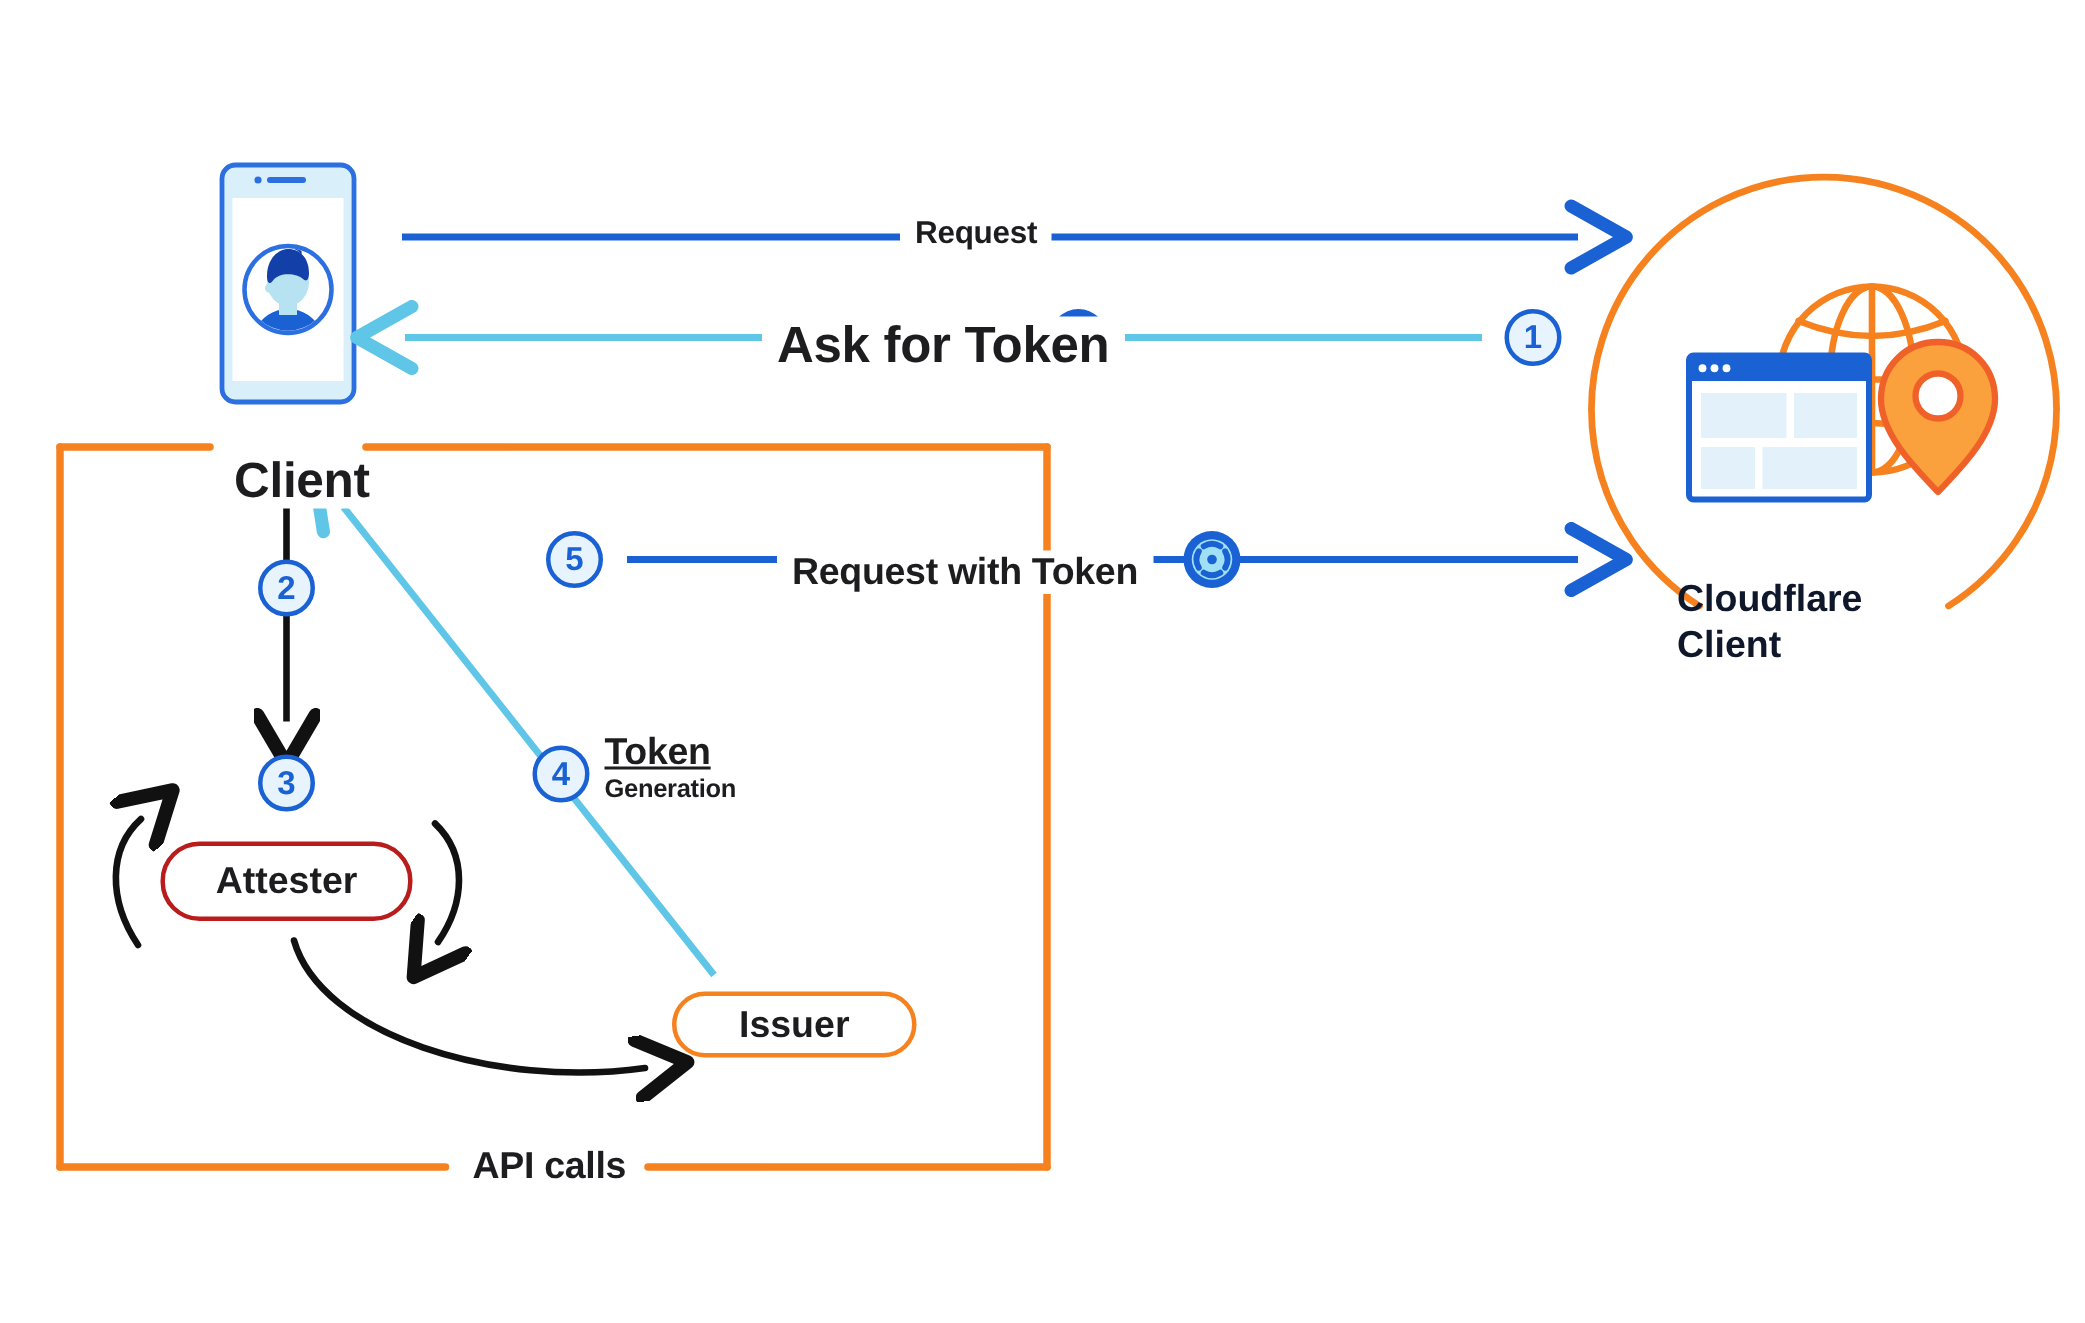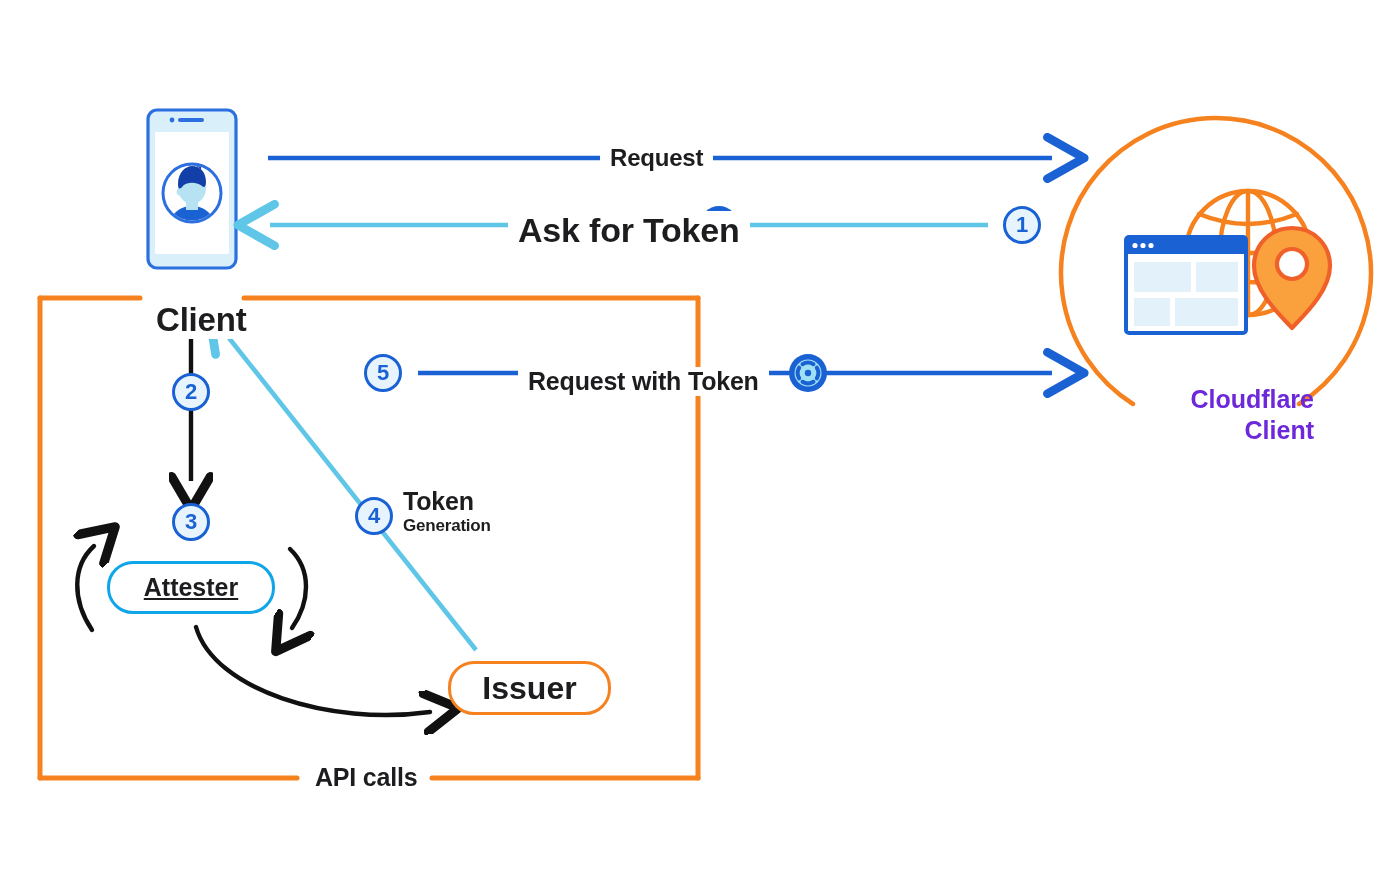--- a/index.html
+++ b/index.html
@@ -55,31 +55,30 @@
     display: flex;
     align-items: center;
     justify-content: center;
     border-radius: 26px;
     background: #ffffff;
     box-sizing: border-box;
     font-weight: bold;
     color: #1d1d1f;
   }
   .node-attester {
-    border: 3px solid #0ea5e9;
-    text-decoration: underline;
+    border: 3px solid #b91c1c;
   }
   .node-issuer {
     border: 3px solid #f6821f;
   }
   .origin-caption {
     position: absolute;
-    text-align: right;
-    font-weight: bold;
-    color: #6d28d9;
+    text-align: left;
+    font-weight: bold;
+    color: #0f172a;
     line-height: 1.22;
   }
 </style>
 </head>
 <body>
 
 <div id="stage">
 
   <svg id="vector-layer" viewBox="0 0 1390 882">
     <defs>
@@ -206,38 +205,38 @@
         <path d="M816.8,367.6 A 10.5,10.5 0 0 1 816.8,378.4"></path>
         <path d="M813.5,381.8 A 10.5,10.5 0 0 1 802.5,381.8"></path>
         <path d="M799.2,378.4 A 10.5,10.5 0 0 1 799.2,367.6"></path>
       </g>
       <circle cx="808" cy="373" r="3.2" fill="#1a62d4"></circle>
     </g>
   </svg>
 
   <div class="lbl lbl-bg" style="left:146px; top:301px; font-size:33px;">Client</div>
 
-  <div class="lbl lbl-bg" style="left:600px; top:144px; font-size:24px;">Request</div>
+  <div class="lbl lbl-bg" style="left:600px; top:144px; font-size:21px;">Request</div>
 
   <div class="lbl lbl-bg" style="left:508px; top:211px; font-size:34px;">Ask for Token</div>
 
   <div class="lbl lbl-bg" style="left:518px; top:367px; font-size:25px;">Request with Token</div>
 
   <div style="position:absolute; left:403px; top:487px; line-height:1.16;">
-    <div class="lbl" style="position:relative; left:0; top:0; font-size:25px;">Token</div>
+    <div class="lbl" style="position:relative; left:0; top:0; font-size:25px;text-decoration:underline;">Token</div>
     <div class="lbl" style="position:relative; left:0; top:0; font-size:17px;">Generation</div>
   </div>
 
   <div class="lbl lbl-bg" style="left:305px; top:763px; font-size:25px;">API calls</div>
 
   <div class="node-box node-attester" style="left:107px; top:561px; width:168px; height:53px; font-size:25px;">
     <span>Attester</span>
   </div>
 
-  <div class="node-box node-issuer" style="left:448px; top:661px; width:163px; height:54px; font-size:32px;">
+  <div class="node-box node-issuer" style="left:448px; top:661px; width:163px; height:44px; font-size:25px;">
     <span>Issuer</span>
   </div>
 
   <div class="origin-caption" style="left:1118px; top:384px; width:196px; font-size:25px;">
     <div>Cloudflare</div>
     <div>Client</div>
   </div>
 
   <div class="num" style="left:1003px; top:206px;">1</div>
   <div class="num" style="left:172px; top:373px;">2</div>

